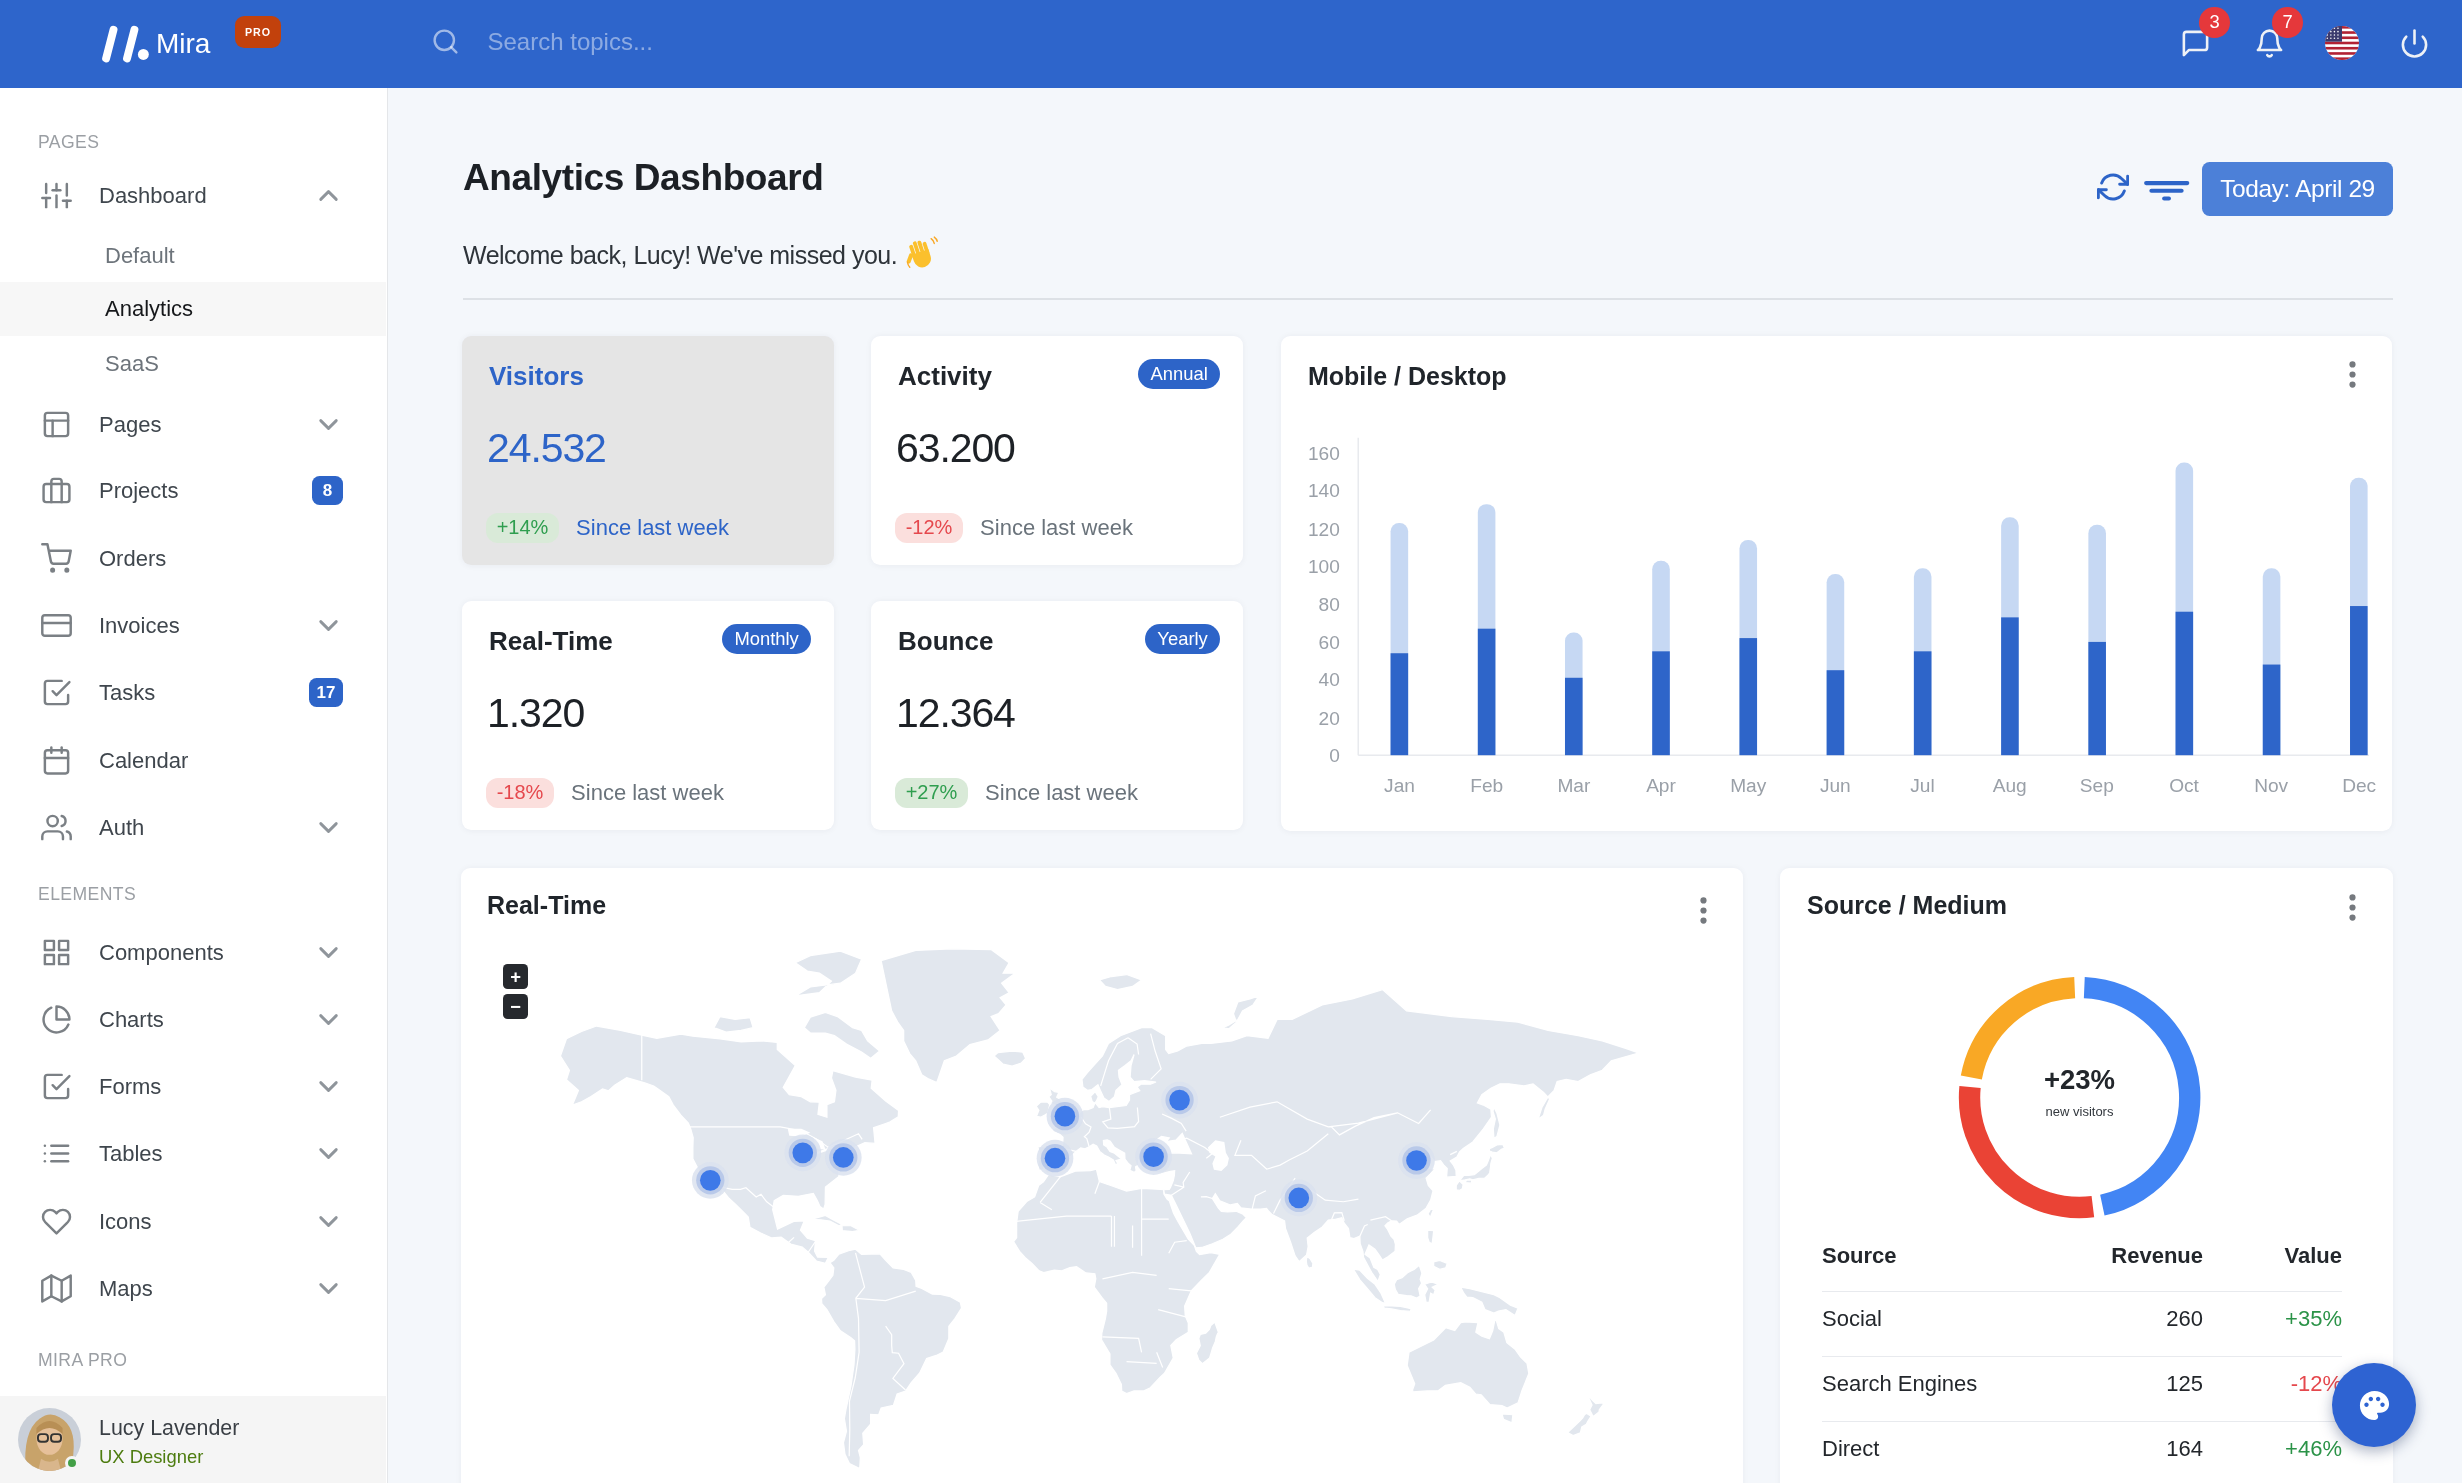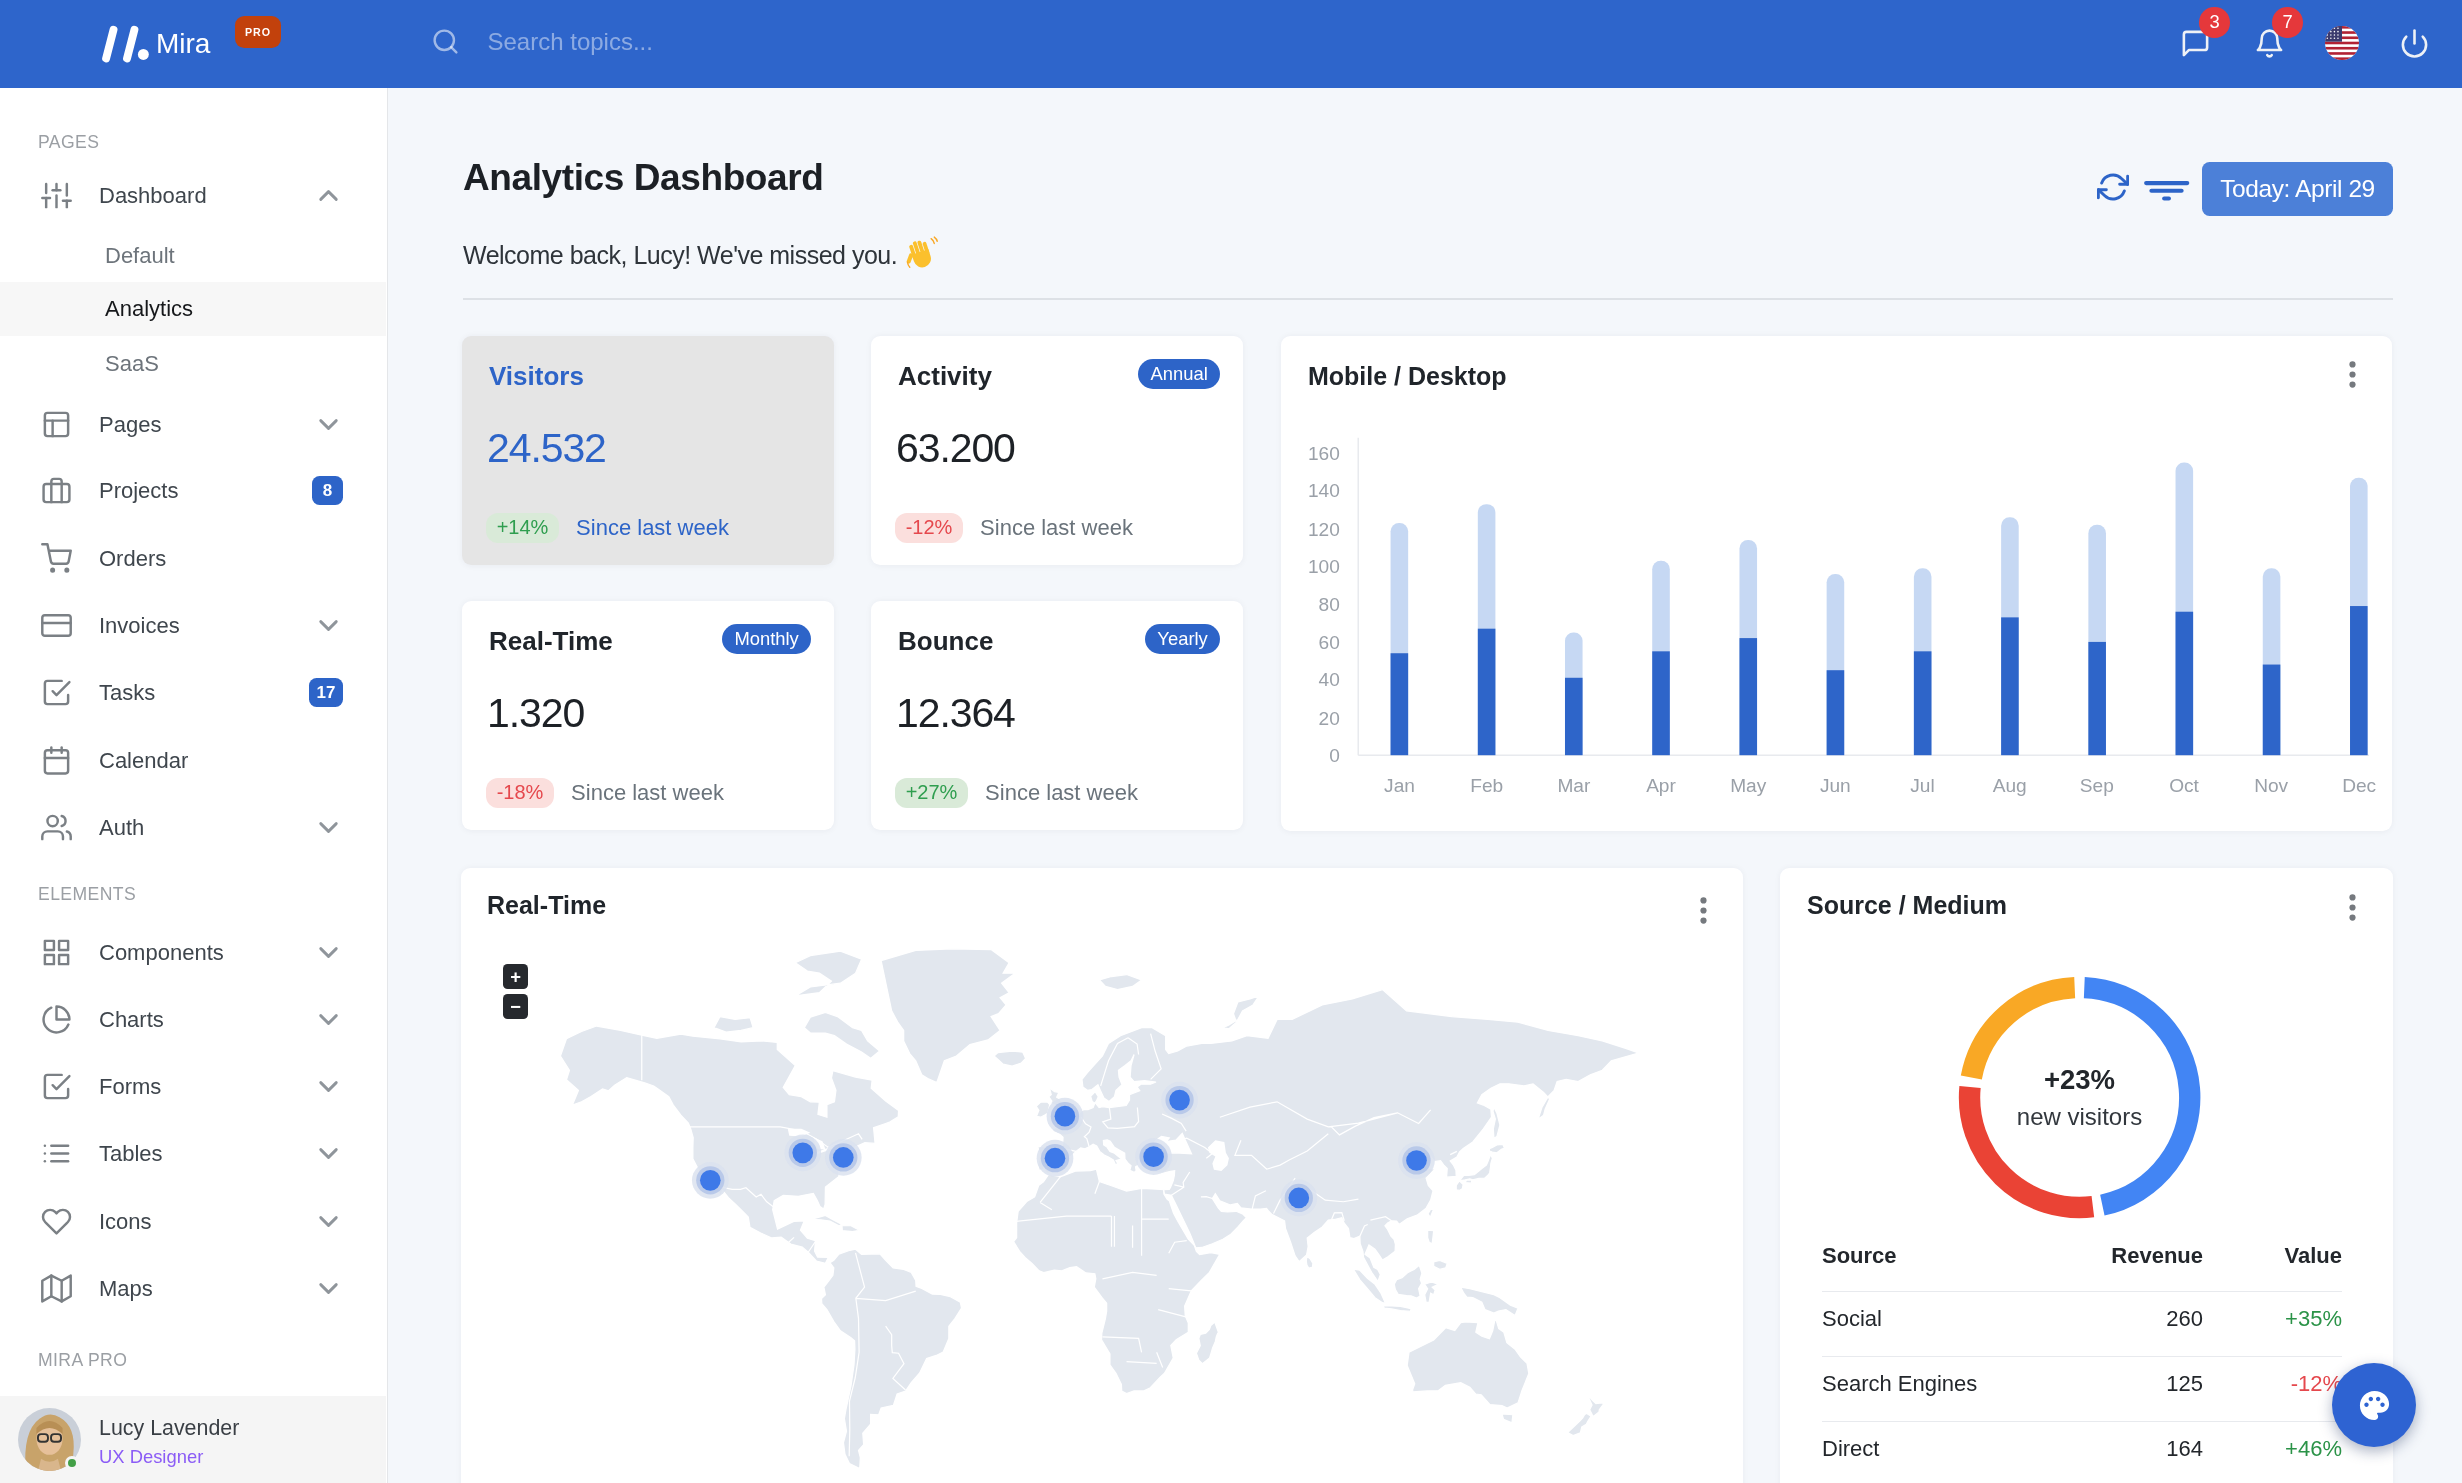--- a/index.html
+++ b/index.html
@@ -17,21 +17,21 @@
 .sic{position:absolute;left:41px;top:1.5px}
 .slab{position:absolute;left:99px;top:4.6px;font-size:22px;color:#3f464d}
 .schev{position:absolute;right:42px;top:2.3px}
 .sbadge{position:absolute;right:43px;top:3.1px;min-width:31px;height:29px;padding:0 7.6px;background:#2d64c8;border-radius:7.6px;color:#fff;font-size:17px;font-weight:bold;display:flex;align-items:center;justify-content:center}
 .ssub{position:absolute;left:0;width:386px;height:54px;display:flex;align-items:center}
 .ssub span{margin-left:105px;font-size:22px;color:#6d747b}
 .ssub.act{background:#f7f7f7}
 .ssub.act span{color:#16181b}
 .sfoot{position:absolute;left:0;top:1308px;width:386px;height:87px;background:#f5f5f5}
 .sfoot .nm{position:absolute;left:99px;top:20px;font-size:21.4px;color:#3a3f45}
-.sfoot .rl{position:absolute;left:99px;top:50px;font-size:18.4px;color:#8b5cf6}
+.sfoot .rl{position:absolute;left:99px;top:50px;font-size:18.4px;color:#4d7c0f}
 .sfoot .av{position:absolute;left:17.6px;top:12.2px}
 .sfoot .dot{position:absolute;left:65px;top:60px;width:13.8px;height:13.8px;border-radius:50%;background:#43a047;border:3.1px solid #f5f5f5}
 .main{position:absolute;left:388px;top:88px;width:2075px;height:1396px}
 .h1{position:absolute;left:75px;top:71px;font-size:37px;font-weight:bold;color:#1c2025;letter-spacing:-0.4px;line-height:1}
 .welcome{position:absolute;left:75px;top:148px;font-size:25px;color:#2e343a;letter-spacing:-0.5px;line-height:1}
 .hr{position:absolute;left:75px;top:210px;width:1930px;height:1.5px;background:#dde1e6}
 .hact{position:absolute}
 .todaybtn{position:absolute;left:1814px;top:74px;width:191px;height:54px;background:#4c80d8;border-radius:7.6px;color:#fff;font-size:24.5px;letter-spacing:-0.4px;display:flex;align-items:center;justify-content:center}
 .card{position:absolute;background:#fff;border-radius:9.2px;box-shadow:0 0.8px 6.1px rgba(30,40,60,.05)}
 .stat{width:372px;height:229px}
@@ -43,21 +43,21 @@
 .srow2{position:absolute;left:24px;top:177px;height:29px;display:flex;align-items:center}
 .chip{height:30px;padding:0 10.7px;border-radius:12px;font-size:20px;font-weight:normal;display:flex;align-items:center}
 .chipg{background:#d9ead8;color:#2f9e4f}
 .chipr{background:#fbdfdd;color:#e5484d}
 .since{margin-left:17px;font-size:22px;color:#6a737b}
 .menu3{position:absolute}
 .cardtitle{position:absolute;font-size:25px;font-weight:bold;color:#20252b;line-height:1}
 .tick{font-size:25px;fill:#9aa0a8;font-family:"Liberation Sans",sans-serif}
 .zoombtn{position:absolute;width:25px;height:25px;background:#26292e;border-radius:4.6px;color:#fff;font-size:18.4px;display:flex;align-items:center;justify-content:center;font-weight:bold}
 .dtxt1{position:absolute;left:1965px;top:1066px;width:229px;text-align:center;font-size:27.5px;font-weight:bold;color:#22262b;line-height:1}
-.dtxt2{position:absolute;left:1965px;top:1105px;width:229px;text-align:center;font-size:24px;color:#32373d;line-height:1}
+.dtxt2{position:absolute;left:1965px;top:1105px;width:229px;text-align:center;font-size:13px;color:#32373d;line-height:1}
 .stable{position:absolute;left:1822px;top:1230px;width:520px;font-size:22px;color:#23272c}
 .stable .tr{position:absolute;left:0;width:520px;height:65px;display:flex;align-items:center;border-top:1.5px solid #e8eaee;padding-bottom:10px}
 .stable .tr:first-child{border-top:none}
 .stable .c2{position:absolute;right:139px;text-align:right;width:153px}
 .stable .c3{position:absolute;right:0;text-align:right;width:122px}
 .fab{position:absolute;left:2332px;top:1363px;width:84px;height:84px;border-radius:50%;background:#2e63d2;box-shadow:0 4.6px 13.8px rgba(20,40,90,.35);display:flex;align-items:center;justify-content:center}
 .grn{color:#2b9348}.red{color:#e5484d}
 </style></head><body>
 <div class="nav">
   <div class="brand">

